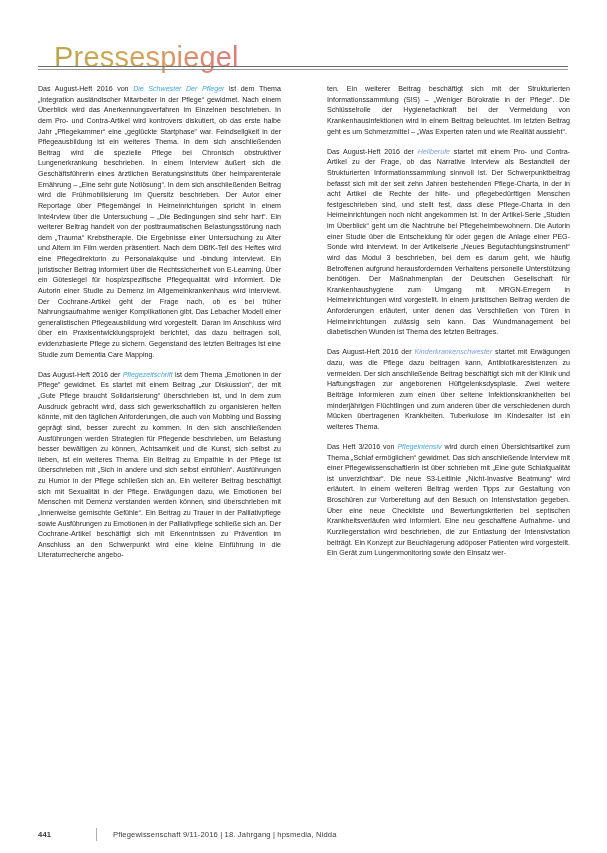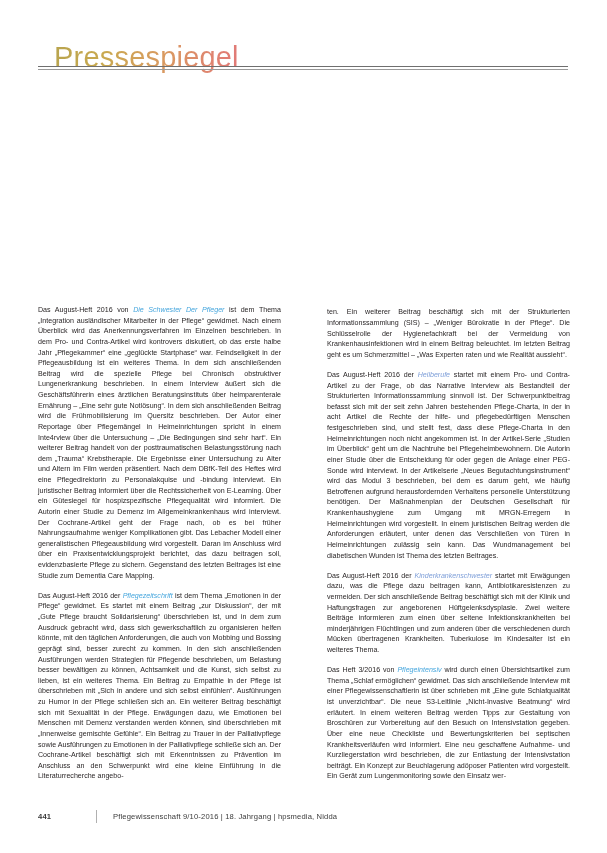--- a/index.html
+++ b/index.html
@@ -74,21 +74,20 @@
 
   
   .columns {
     position: absolute;
     left: 38px;
     top: 84px;
     width: 532px;
     height: 700px;
     display: flex;
     gap: 46px;
-    align-items: flex-end;
   }
   .column {
     width: 252px;
   }
   .col-text {
     font-size: 7.1px;
     line-height: 10.62px;
     text-align: justify;
     text-justify: inter-word;
     hyphens: manual;
@@ -106,21 +105,21 @@
   }
   .journal-link.lilac {
     color: #7d9ed8;
     margin-top: 23px;
   }
 
   
   .footer {
     position: absolute;
     left: 38px;
-    top: 806px;
+    top: 824px;
     width: 532px;
     height: 20px;
     display: flex;
     align-items: center;
   }
   .footer-pageno {
     font-size: 7.6px;
     font-weight: bold;
     color: #3b3b3b;
     width: 58px;
@@ -173,16 +172,16 @@
         <p><span>Das Heft 3/2016 von </span><span class="journal-link">Pflegeintensiv</span><span> wird durch einen Übersichtsartikel zum Thema „Schlaf ermöglichen“ gewidmet. Das sich anschließende Interview mit einer Pflegewissenschaftlerin ist über schrieben mit „Eine gute Schlafqualität ist unverzichtbar“. Die neue S3-Leitlinie „Nicht-Invasive Beatmung“ wird erläutert. In einem weiteren Beitrag werden Tipps zur Gestaltung von Broschüren zur Vorbereitung auf den Besuch on Intensivstation gegeben. Über eine neue Checkliste und Bewertungskriterien bei septischen Krankheitsverläufen wird informiert. Eine neu geschaffene Aufnahme- und Kurzliegerstation wird beschrieben, die zur Entlastung der Intensivstation beiträgt. Ein Konzept zur Beuchlagerung adöposer Patienten wird vorgestellt. Ein Gerät zum Lungenmonitoring sowie den Einsatz wer-</span></p>
 
       </div>
     </div>
 
   </div>
 
   <div class="footer">
     <div class="footer-pageno">441</div>
     <div class="footer-divider"></div>
-    <div class="footer-text">Pflegewissenschaft 9/10-2016 | 18. Jahrgang | hpsmedia, Nidda</div>
+    <div class="footer-text">Pflegewissenschaft 9/11-2016 | 18. Jahrgang | hpsmedia, Nidda</div>
   </div>
 
 </div>
 
 </body></html>

